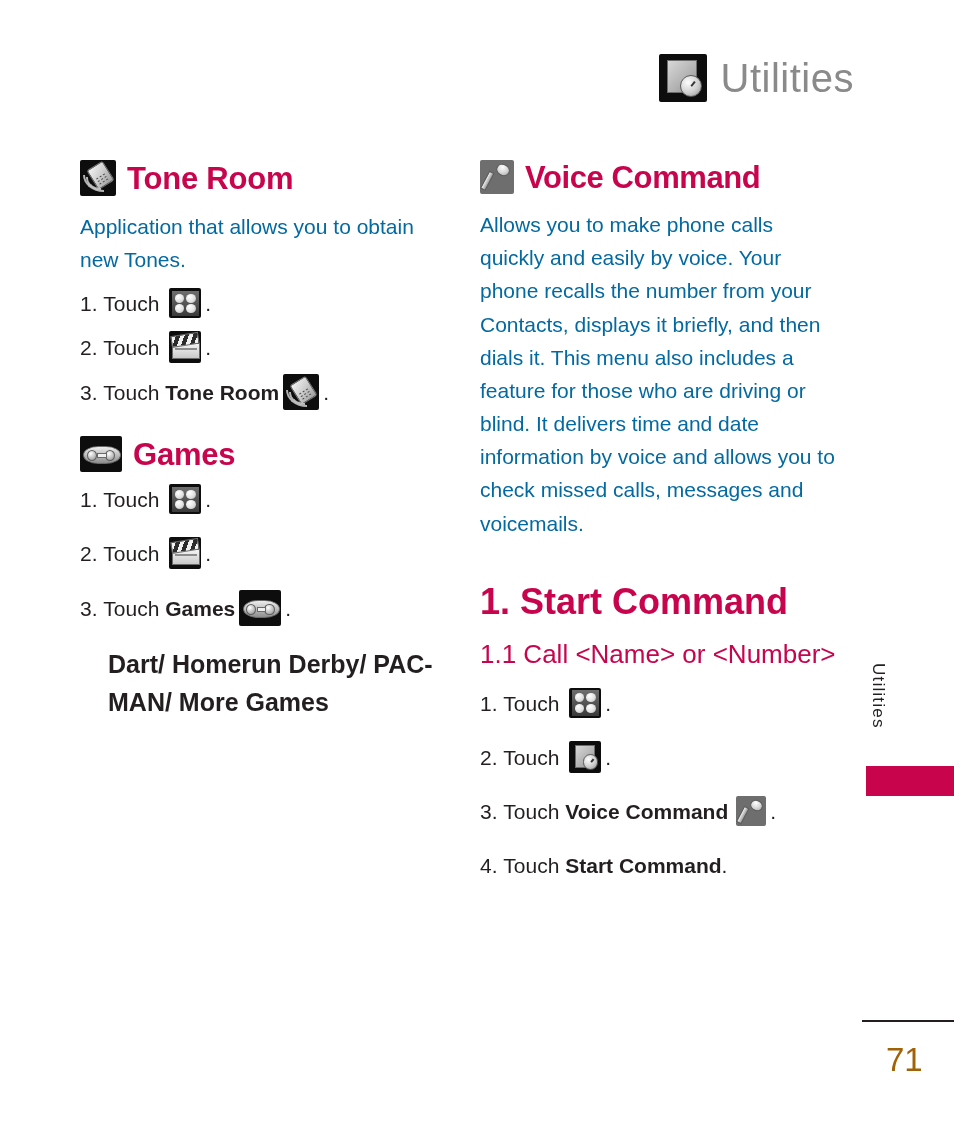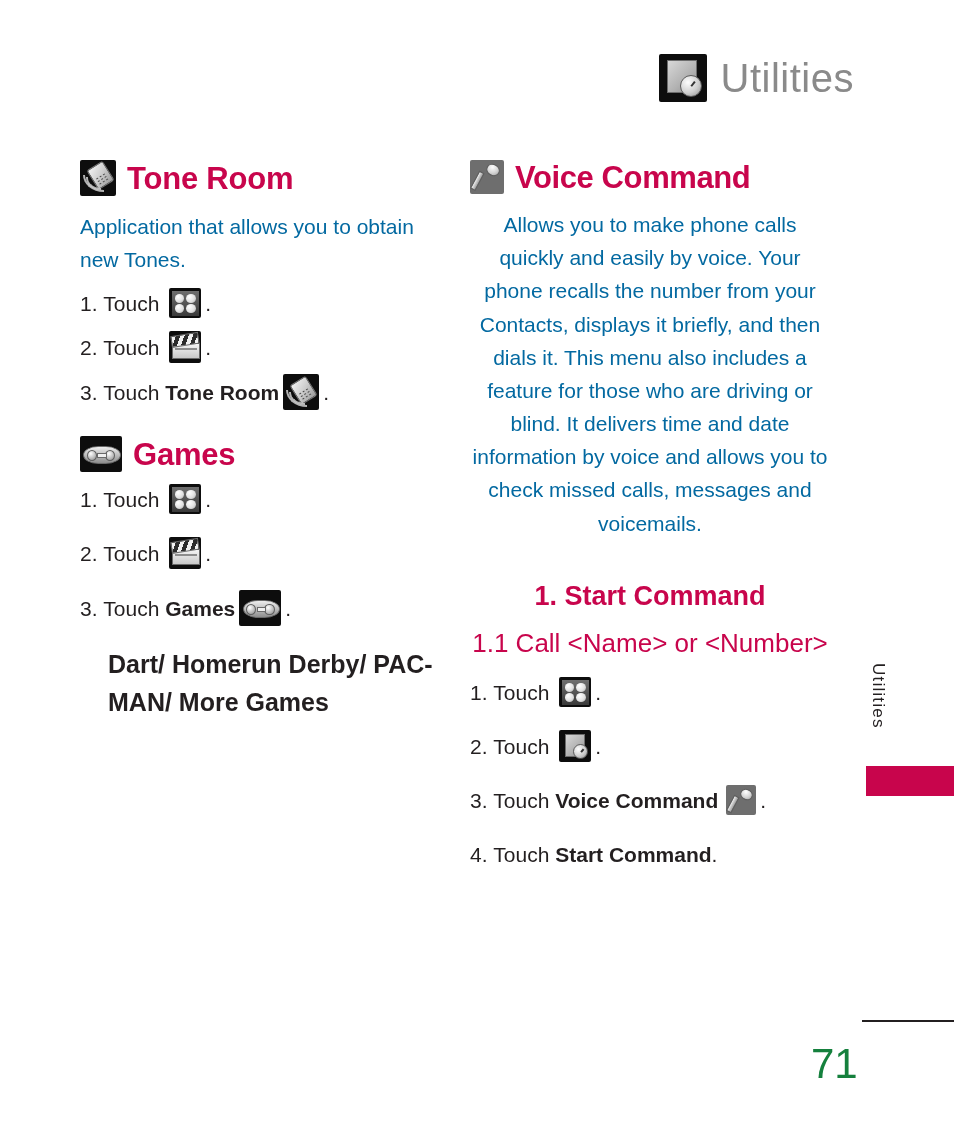--- a/index.html
+++ b/index.html
@@ -198,21 +198,21 @@
     transform-origin: top center;
   }
 
   
   .col {
     position: absolute;
     top: 160px;
     width: 360px;
   }
   .col-left  { left: 80px; }
-  .col-right { left: 470px; text-align: center; }
+  .col-right { left: 480px; }
 
   .sec-heading {
     display: flex;
     align-items: center;
     gap: 11px;
     color: #c8054c;
     font-size: 31px;
     font-weight: 700;
     line-height: 1;
     letter-spacing: -0.2px;
@@ -247,21 +247,21 @@
   .indented {
     font-size: 25px;
     line-height: 1.5;
     font-weight: 700;
     margin-top: 18px;
     padding-left: 28px;
   }
 
   .sub-heading {
     color: #c8054c;
-    font-size: 27px;
+    font-size: 36px;
     font-weight: 700;
     margin-top: 40px;
     line-height: 1.2;
   }
   .sub-sub-heading {
     color: #c8054c;
     font-size: 26px;
     font-weight: 400;
     margin-top: 16px;
     line-height: 1.2;
@@ -291,24 +291,24 @@
   .footer-rule {
     position: absolute;
     left: 862px;
     top: 1020px;
     width: 92px;
     height: 2px;
     background: #231f20;
   }
   .page-number {
     position: absolute;
-    left: 811px;
+    left: 886px;
     top: 1043px;
-    font-size: 42px;
-    color: #15803d;
+    font-size: 33px;
+    color: #a16207;
     line-height: 1;
   }
 </style>
 </head>
 <body>
 
 <div class="page-header">
   <span class="chip ico-utilities">
     <span class="pg"></span>
       <span class="clock"></span>

